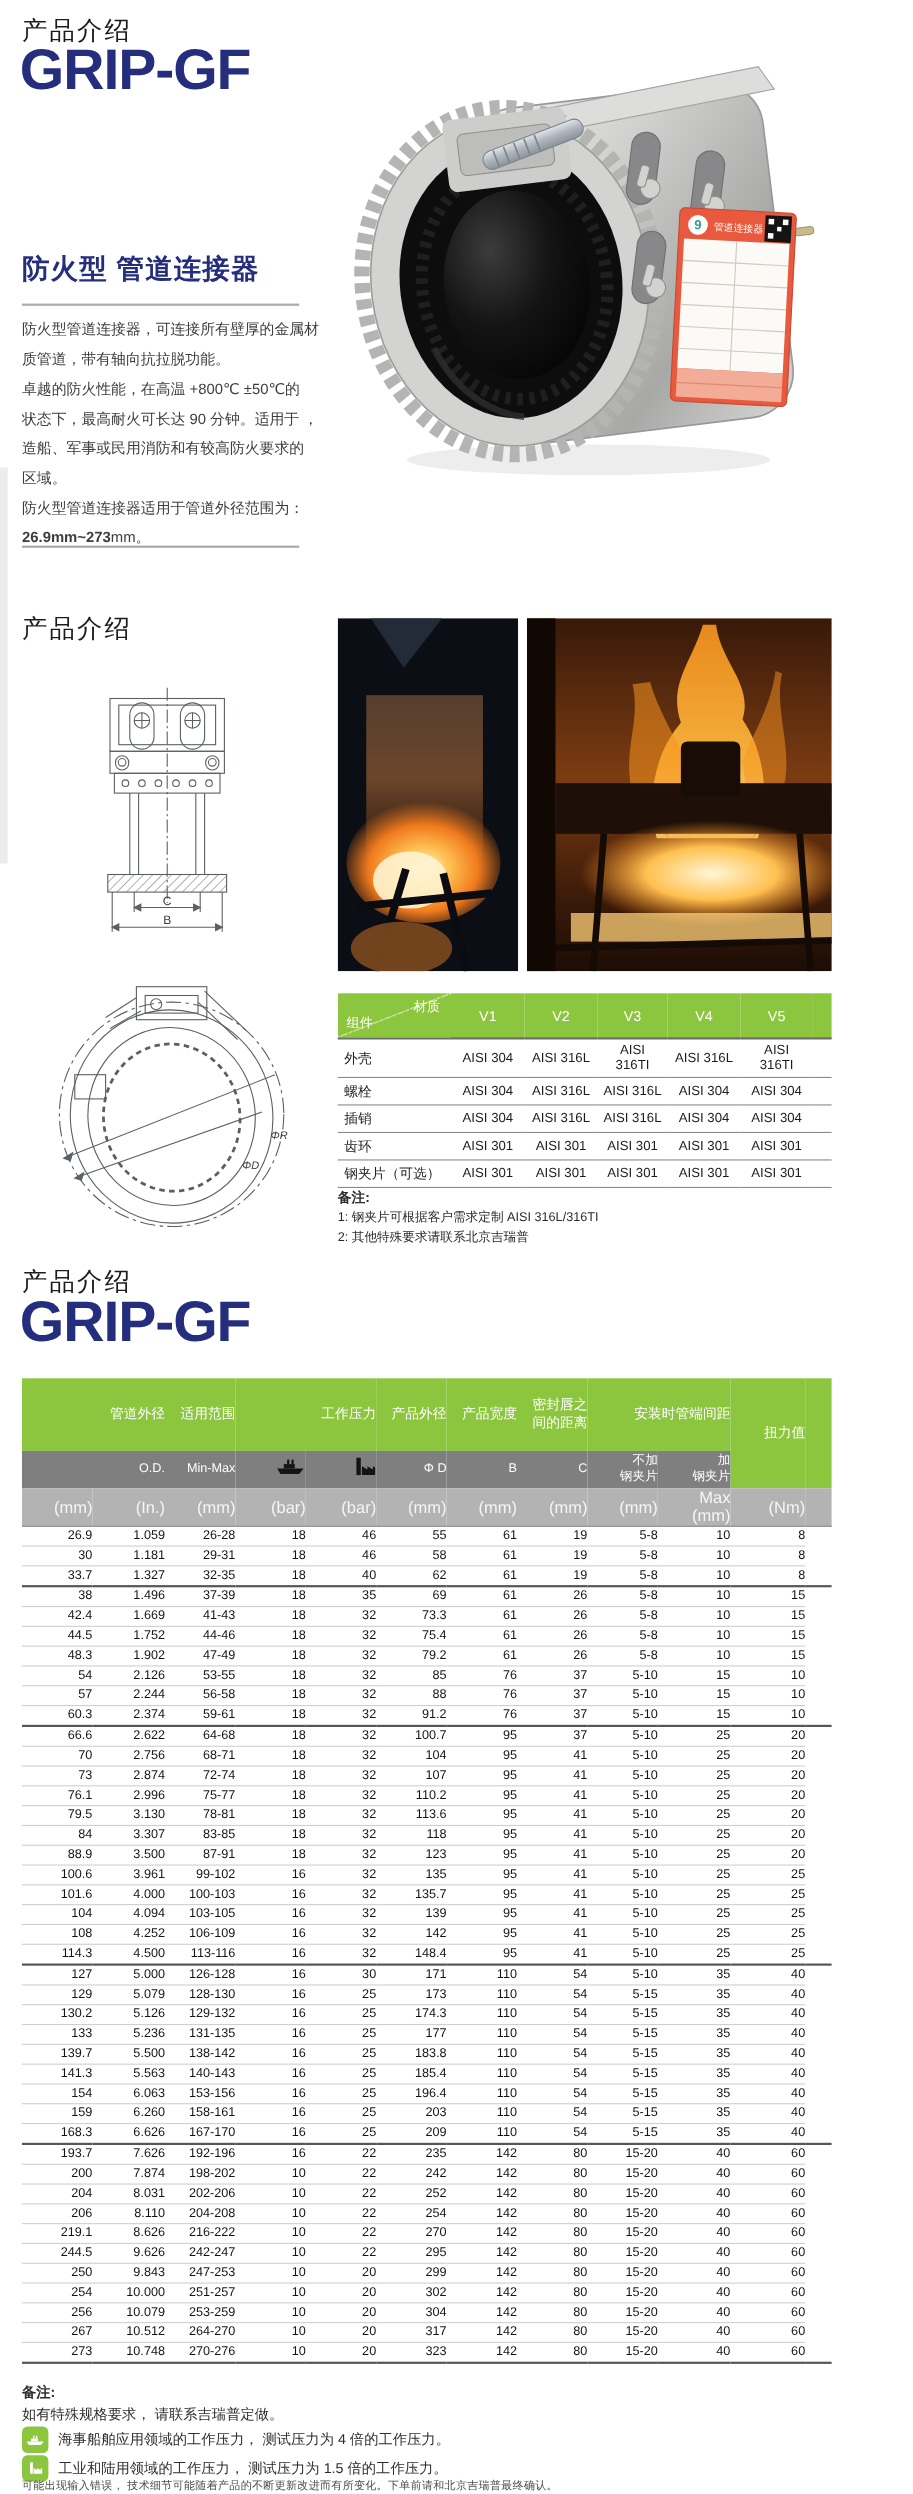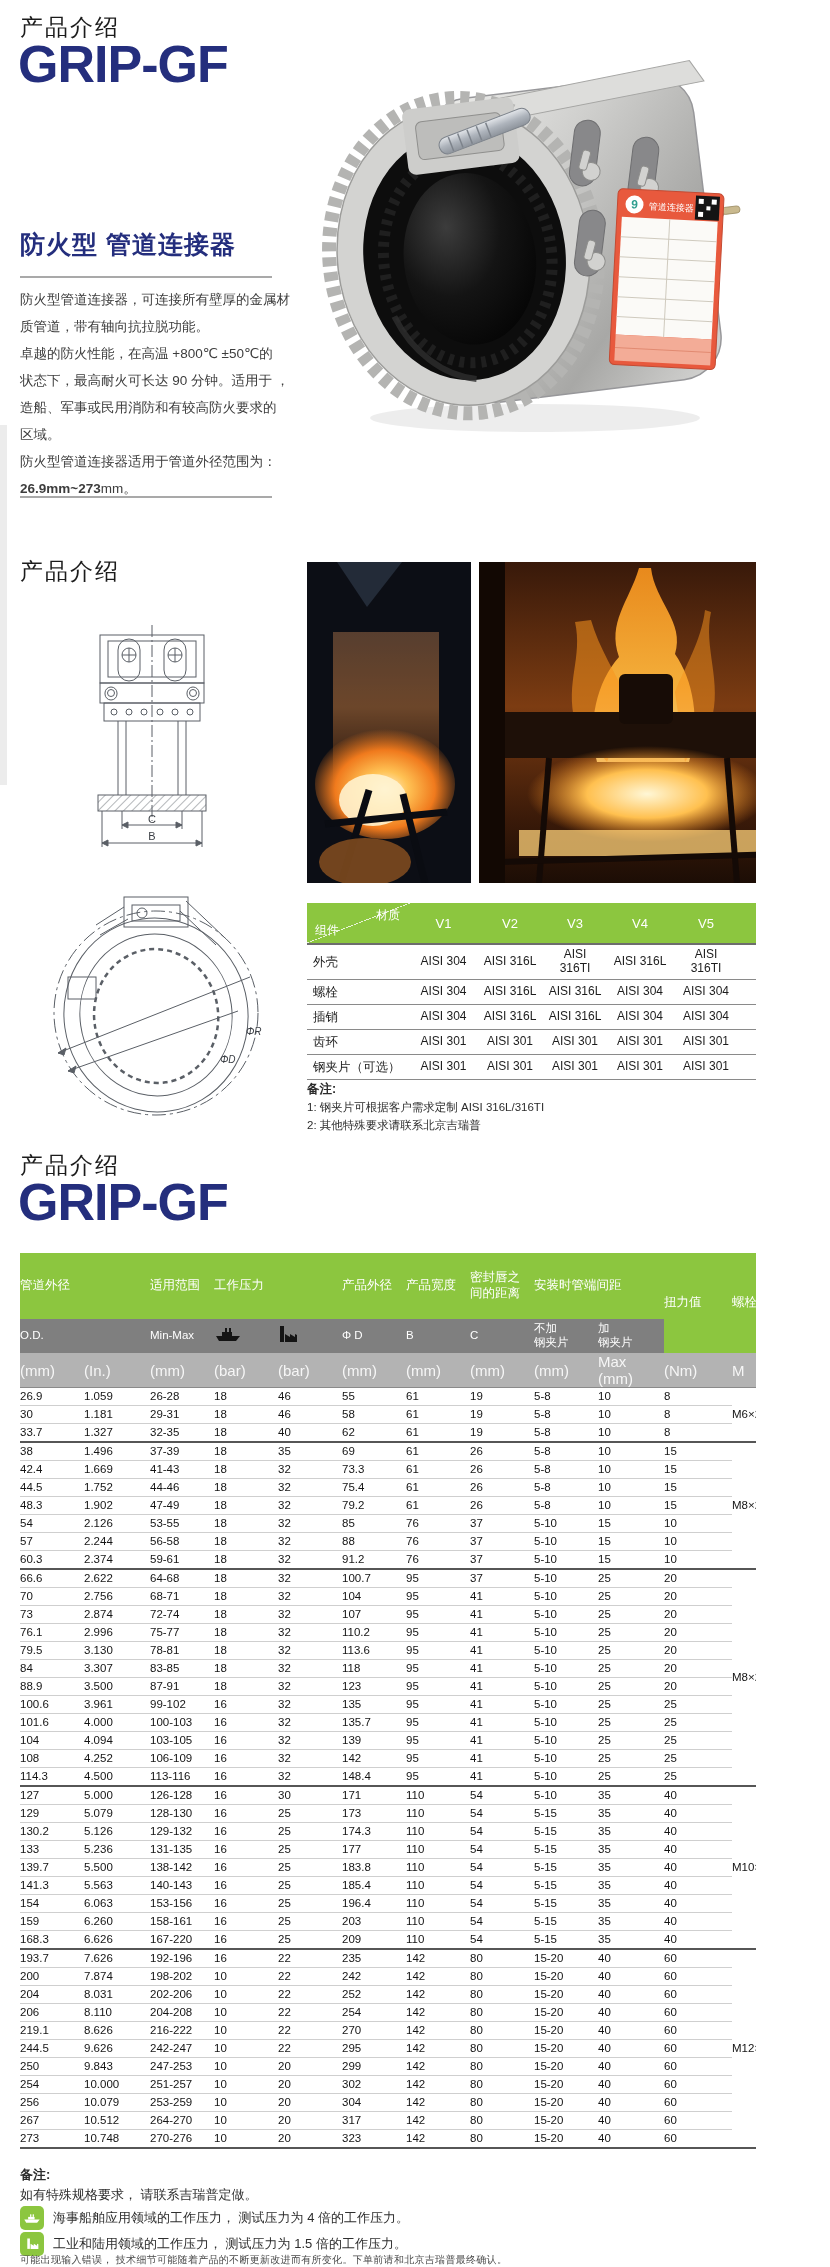--- a/index.html
+++ b/index.html
@@ -22,21 +22,21 @@
   .mat-corner .c-top{position:absolute;top:4px;right:10px;font-size:12px;}
   .mat-corner .c-bot{position:absolute;bottom:4px;left:8px;font-size:12px;}
   #mat-table tbody td{border-bottom:1px solid #8a8a8a;height:24px;white-space:pre-line;line-height:1.15;}
   #mat-table tbody tr:first-child td{height:34px;}
   #mat-table tbody td.mat-label{text-align:left;padding-left:6px;font-size:12.5px;}
   #mat-table tbody tr:first-child td{border-top:2px solid #6d6d6d;}
   .mat-notes{font-size:11.5px;color:#2c2c2c;line-height:18px;}
   .mat-notes .t{font-weight:700;font-size:12.5px;}
 
   
-  #spec-table{position:absolute;left:20px;top:1253px;width:785px;border-collapse:collapse;table-layout:fixed;text-align:left;}
+  #spec-table{position:absolute;left:20px;top:1253px;width:785px;border-collapse:collapse;table-layout:fixed;text-align:right;}
   #spec-table td{padding:0;}
   #spec-table .h1 td{background:#8cc63f;color:#fff;font-size:12.5px;height:66px;vertical-align:middle;line-height:1.25;}
   #spec-table .h2 td{background:#7f7f7f;color:#fff;font-size:11.5px;height:34px;vertical-align:middle;line-height:1.2;}
   #spec-table .h3 td{background:#b3b3b3;color:#f6f6f6;font-size:15px;height:22px;vertical-align:middle;}
   #spec-table td.pre{white-space:pre-line;margin-top:28px;}
   #spec-table tbody td{font-size:11.5px;color:#141414;height:17px;line-height:17px;border-top:1px solid #cfcfcf;background:#fff;}
   #spec-table tbody tr.group-start td{border-top:2px solid #565656;}
   #spec-table tbody tr:first-child td{border-top:1px solid #8a8a8a;}
   #spec-table{border-bottom:2px solid #565656;}
   #spec-table td.bolt-cell{font-size:11.5px;color:#141414;}
@@ -855,21 +855,21 @@
           <td>203</td>
           <td>110</td>
           <td>54</td>
           <td>5-15</td>
           <td>35</td>
           <td>40</td>
         </tr>
         <tr>
           <td>168.3</td>
           <td>6.626</td>
-          <td>167-220</td>
+          <td>167-170</td>
           <td>16</td>
           <td>25</td>
           <td>209</td>
           <td>110</td>
           <td>54</td>
           <td>5-15</td>
           <td>35</td>
           <td>40</td>
         </tr>
         <tr class="group-start">

